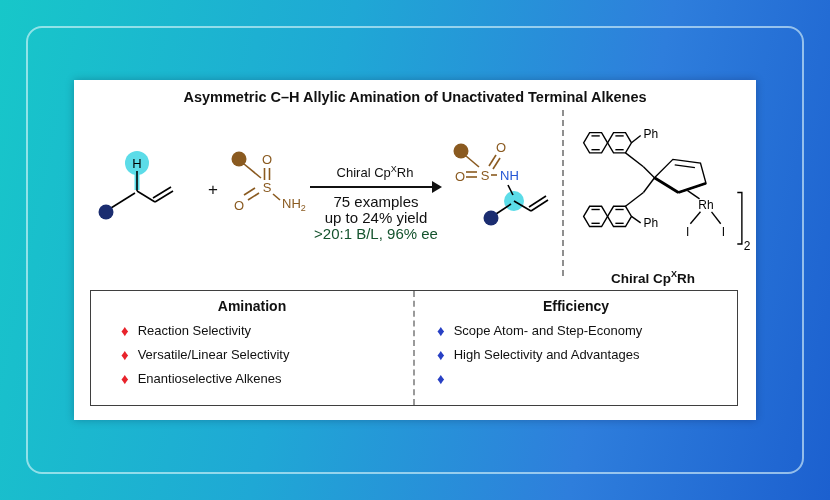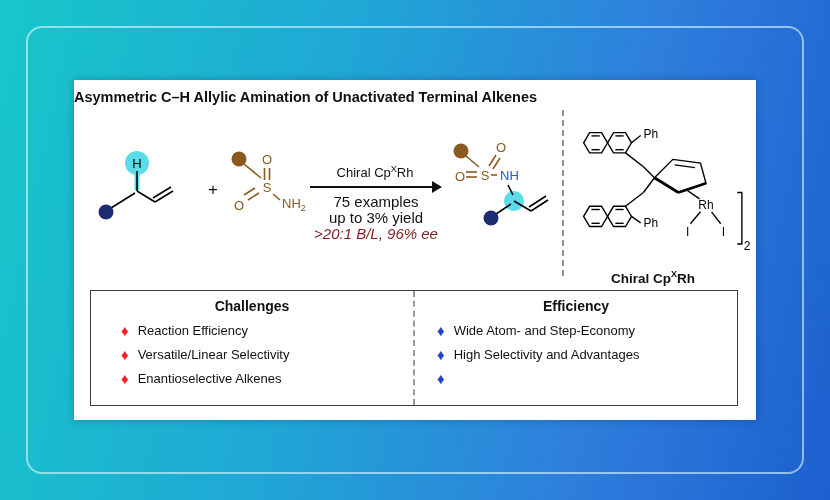--- a/index.html
+++ b/index.html
@@ -6,37 +6,37 @@
   html,body { width:830px; height:500px; }
   body { font-family:"Liberation Sans", sans-serif; color:#111; }
 
   .bg { position:relative; width:830px; height:500px; overflow:hidden;
         background:linear-gradient(102deg,#17c7c9 0%,#1fa8d5 38%,#2e7edc 72%,#1c60cf 100%); }
   .frame { position:absolute; inset:26px; border:2px solid rgba(225,248,252,0.6); border-radius:16px; }
 
   .panel { position:absolute; left:74px; top:80px; width:682px; height:340px;
            background:#ffffff; box-shadow:0 0 8px rgba(0,0,40,0.25); }
 
-  .title { position:absolute; top:9px; left:0; right:0; text-align:left;
+  .title { position:absolute; top:9px; left:0; right:0; text-align:center;
            font-weight:bold; font-size:14.5px; }
 
   svg text { font-family:"Liberation Sans", sans-serif; font-size:13px; }
 
   .s-reactant   { position:absolute; left:16px;  top:64px; }
   .plus         { position:absolute; left:134px; top:100px; font-size:17px; }
   .s-sulfonamide{ position:absolute; left:150px; top:64px; }
 
   .cat-label   { position:absolute; left:236px; top:84px; width:130px; text-align:center; font-size:13px; }
   .cat-label sup, .cat-caption sup { font-size:9px; }
   .arrow       { position:absolute; left:236px; top:106px; width:130px; height:1.8px; background:#111; }
   .arrow .head { position:absolute; right:-2px; top:-5px; width:0; height:0;
                  border-left:10px solid #111; border-top:6px solid transparent; border-bottom:6px solid transparent; }
   .arrow-notes { position:absolute; left:212px; top:114px; width:180px; text-align:center;
                  font-size:15px; line-height:16px; }
-  .arrow-notes .blue { color:#7f1d1d;font-style:italic; }
+  .arrow-notes .blue { color:#14532d; }
 
   .s-product   { position:absolute; left:372px; top:58px; }
 
   .scheme-divider { position:absolute; left:488px; top:30px; height:166px; width:0;
                     border-left:2px dashed #8f8f8f; }
 
   .s-catalyst  { position:absolute; left:494px; top:26px; }
   .cat-caption { position:absolute; left:494px; top:189px; width:170px; text-align:center;
                  font-weight:bold; font-size:13.5px; }
 
@@ -94,21 +94,21 @@
     </svg>
 
     <div class="cat-label">
       <span>Chiral Cp</span><sup>X</sup><span>Rh</span>
     </div>
     <div class="arrow">
       <span class="head"></span>
     </div>
     <div class="arrow-notes">
       <div>75 examples</div>
-      <div>up to 3% yield</div>
+      <div>up to 24% yield</div>
       <div class="blue">&gt;20:1 B/L, 96% ee</div>
     </div>
 
     <svg class="s-product" width="130" height="110" viewBox="0 0 130 110">
       <circle cx="15" cy="13" r="7.5" fill="#8a5a20"></circle>
       <g stroke="#8a5a20" stroke-width="1.6">
         <line x1="20" y1="18" x2="33" y2="29"></line>
         <line x1="43" y1="28" x2="50" y2="17"></line>
         <line x1="47" y1="31" x2="54" y2="20"></line>
         <line x1="31" y1="34" x2="20" y2="34"></line>
@@ -168,39 +168,39 @@
       <text x="169" y="141" text-anchor="middle">I</text>
       <text x="191" y="156" font-size="10">2</text>
     </svg>
 
     <div class="cat-caption">
       <span>Chiral Cp</span><sup>X</sup><span>Rh</span>
     </div>
 
     <div class="summary">
       <div class="col challenges">
-        <div class="col-header">Challenges</div>
+        <div class="col-header">Amination</div>
         <div class="item">
           <span class="diam red">♦</span>
-          <span>Reaction Efficiency</span>
+          <span>Reaction Selectivity</span>
         </div>
         <div class="item">
           <span class="diam red">♦</span>
           <span>Versatile/Linear Selectivity</span>
         </div>
         <div class="item">
           <span class="diam red">♦</span>
           <span>Enantioselective Alkenes</span>
         </div>
       </div>
       <div class="col advantages">
         <div class="col-header">Efficiency</div>
         <div class="item">
           <span class="diam blue">♦</span>
-          <span>Wide Atom- and Step-Economy</span>
+          <span>Scope Atom- and Step-Economy</span>
         </div>
         <div class="item">
           <span class="diam blue">♦</span>
           <span>High Selectivity and Advantages</span>
         </div>
         <div class="item">
           <span class="diam blue">♦</span>
         </div>
       </div>
     </div>

